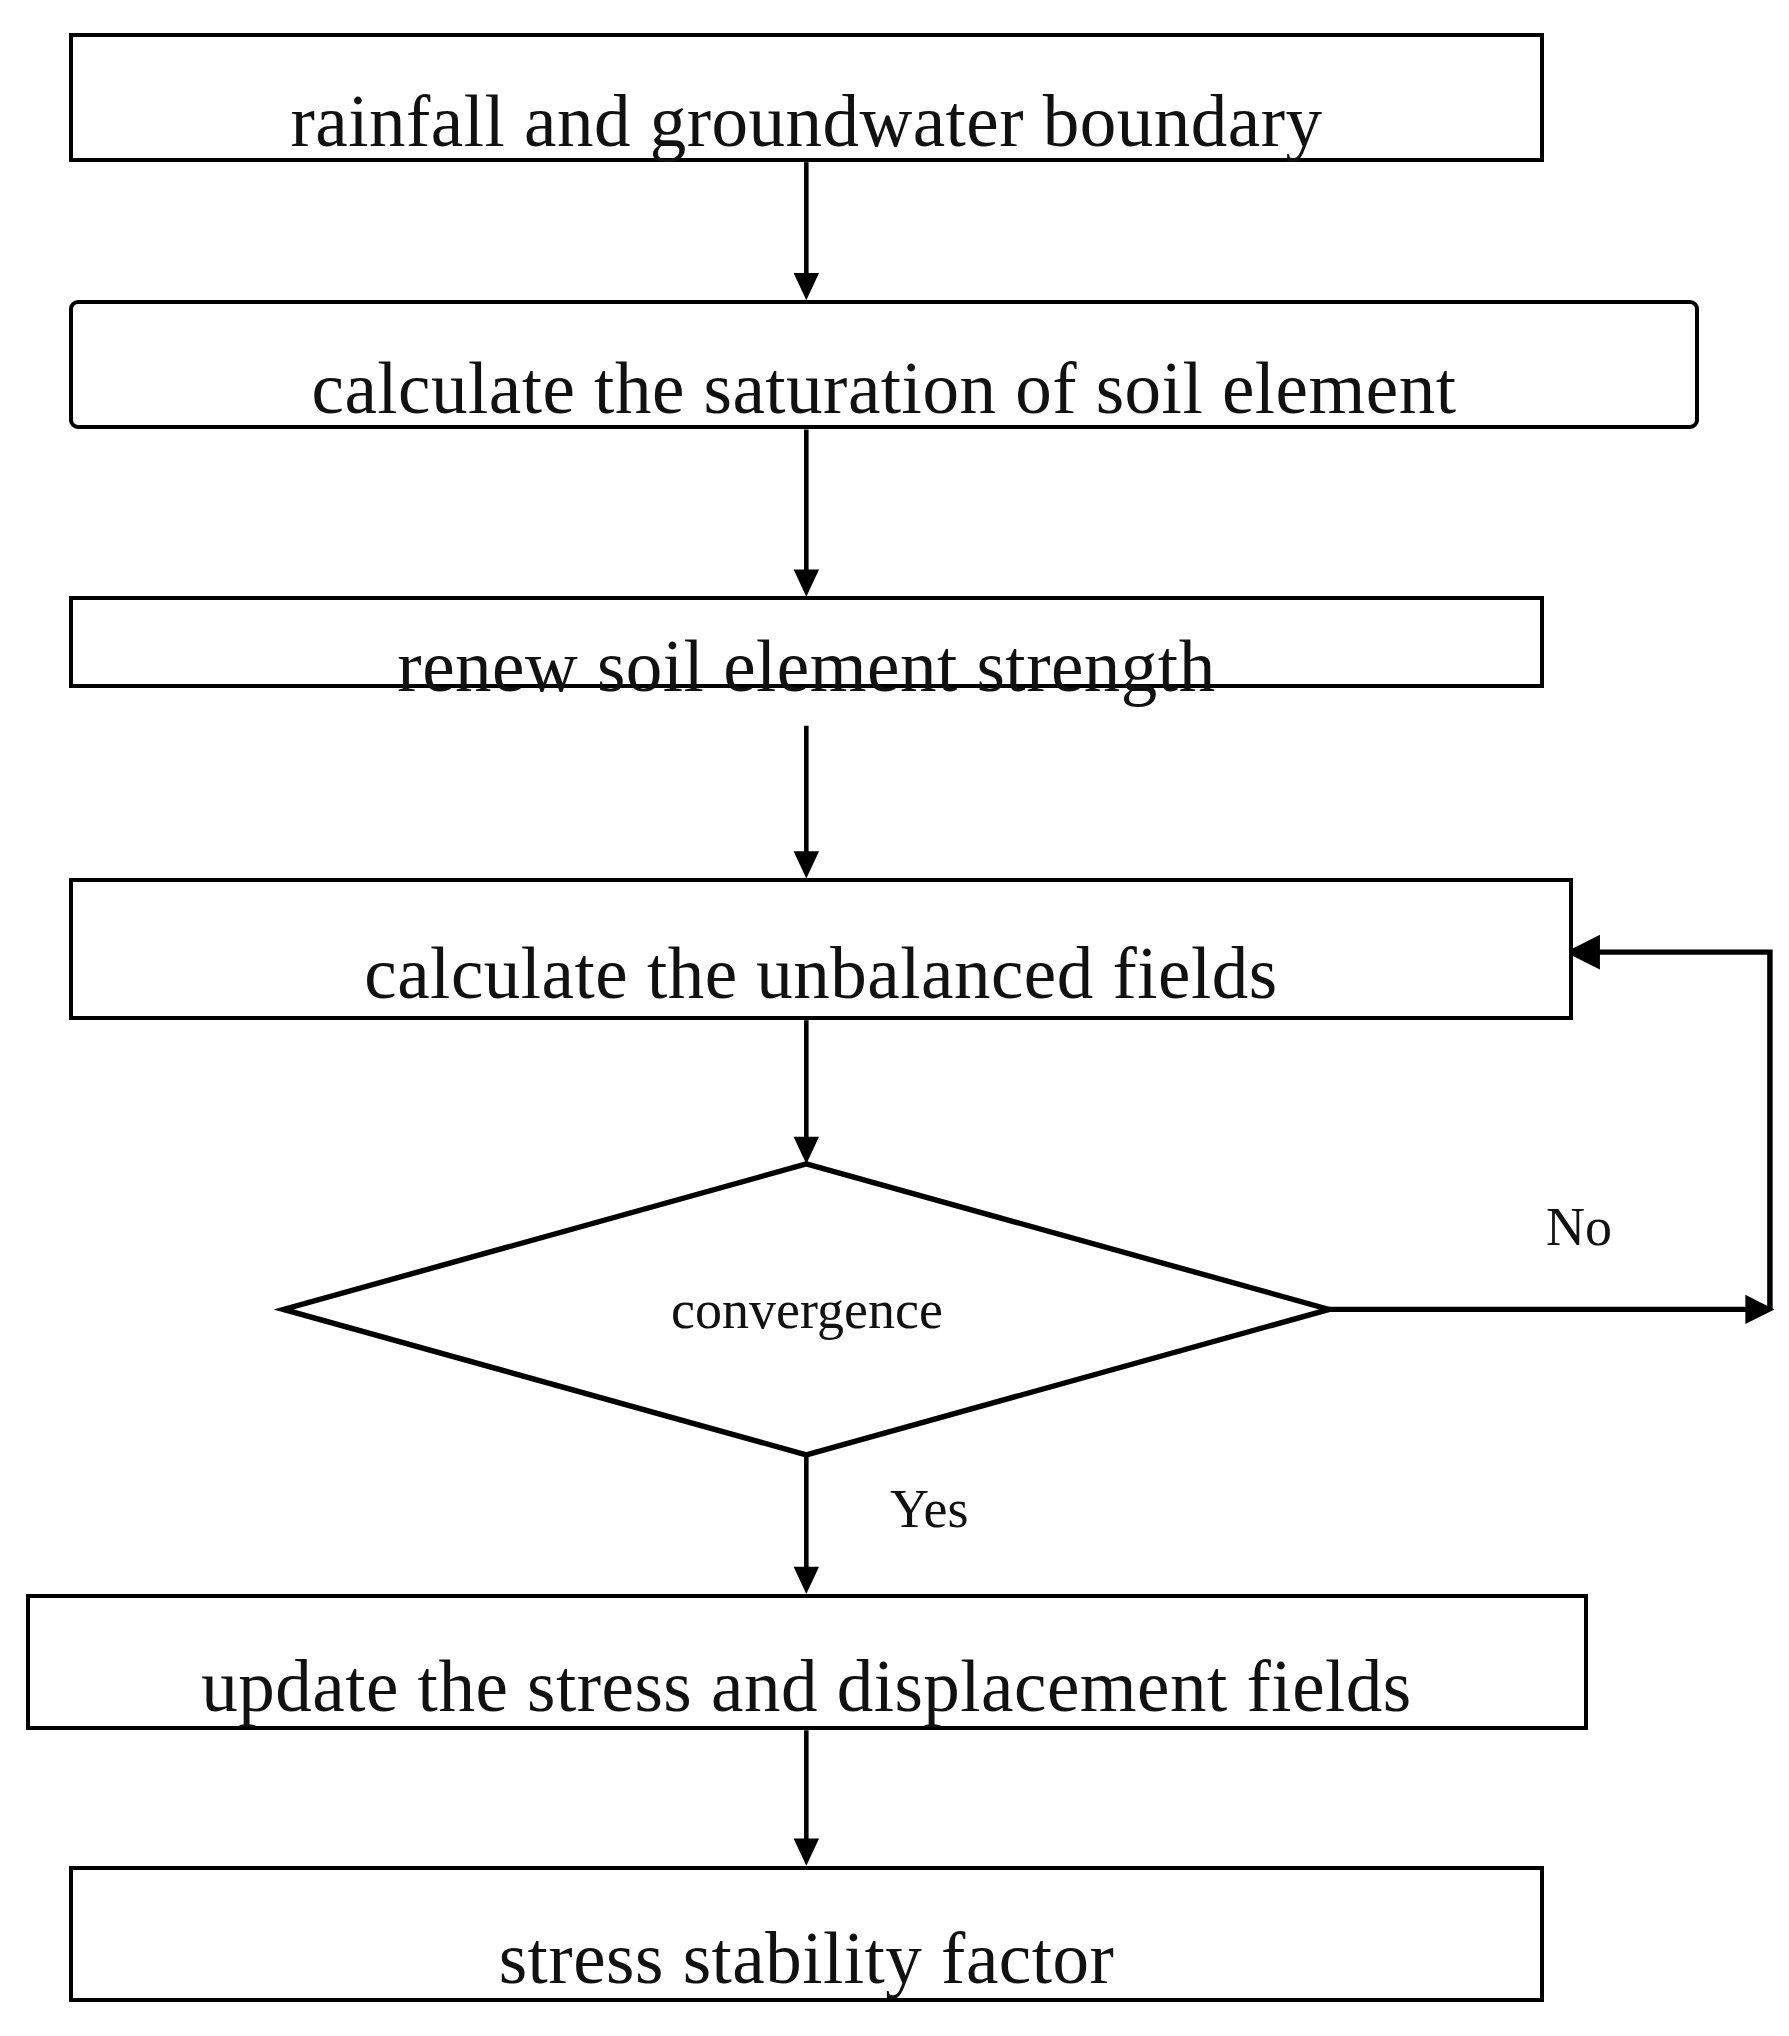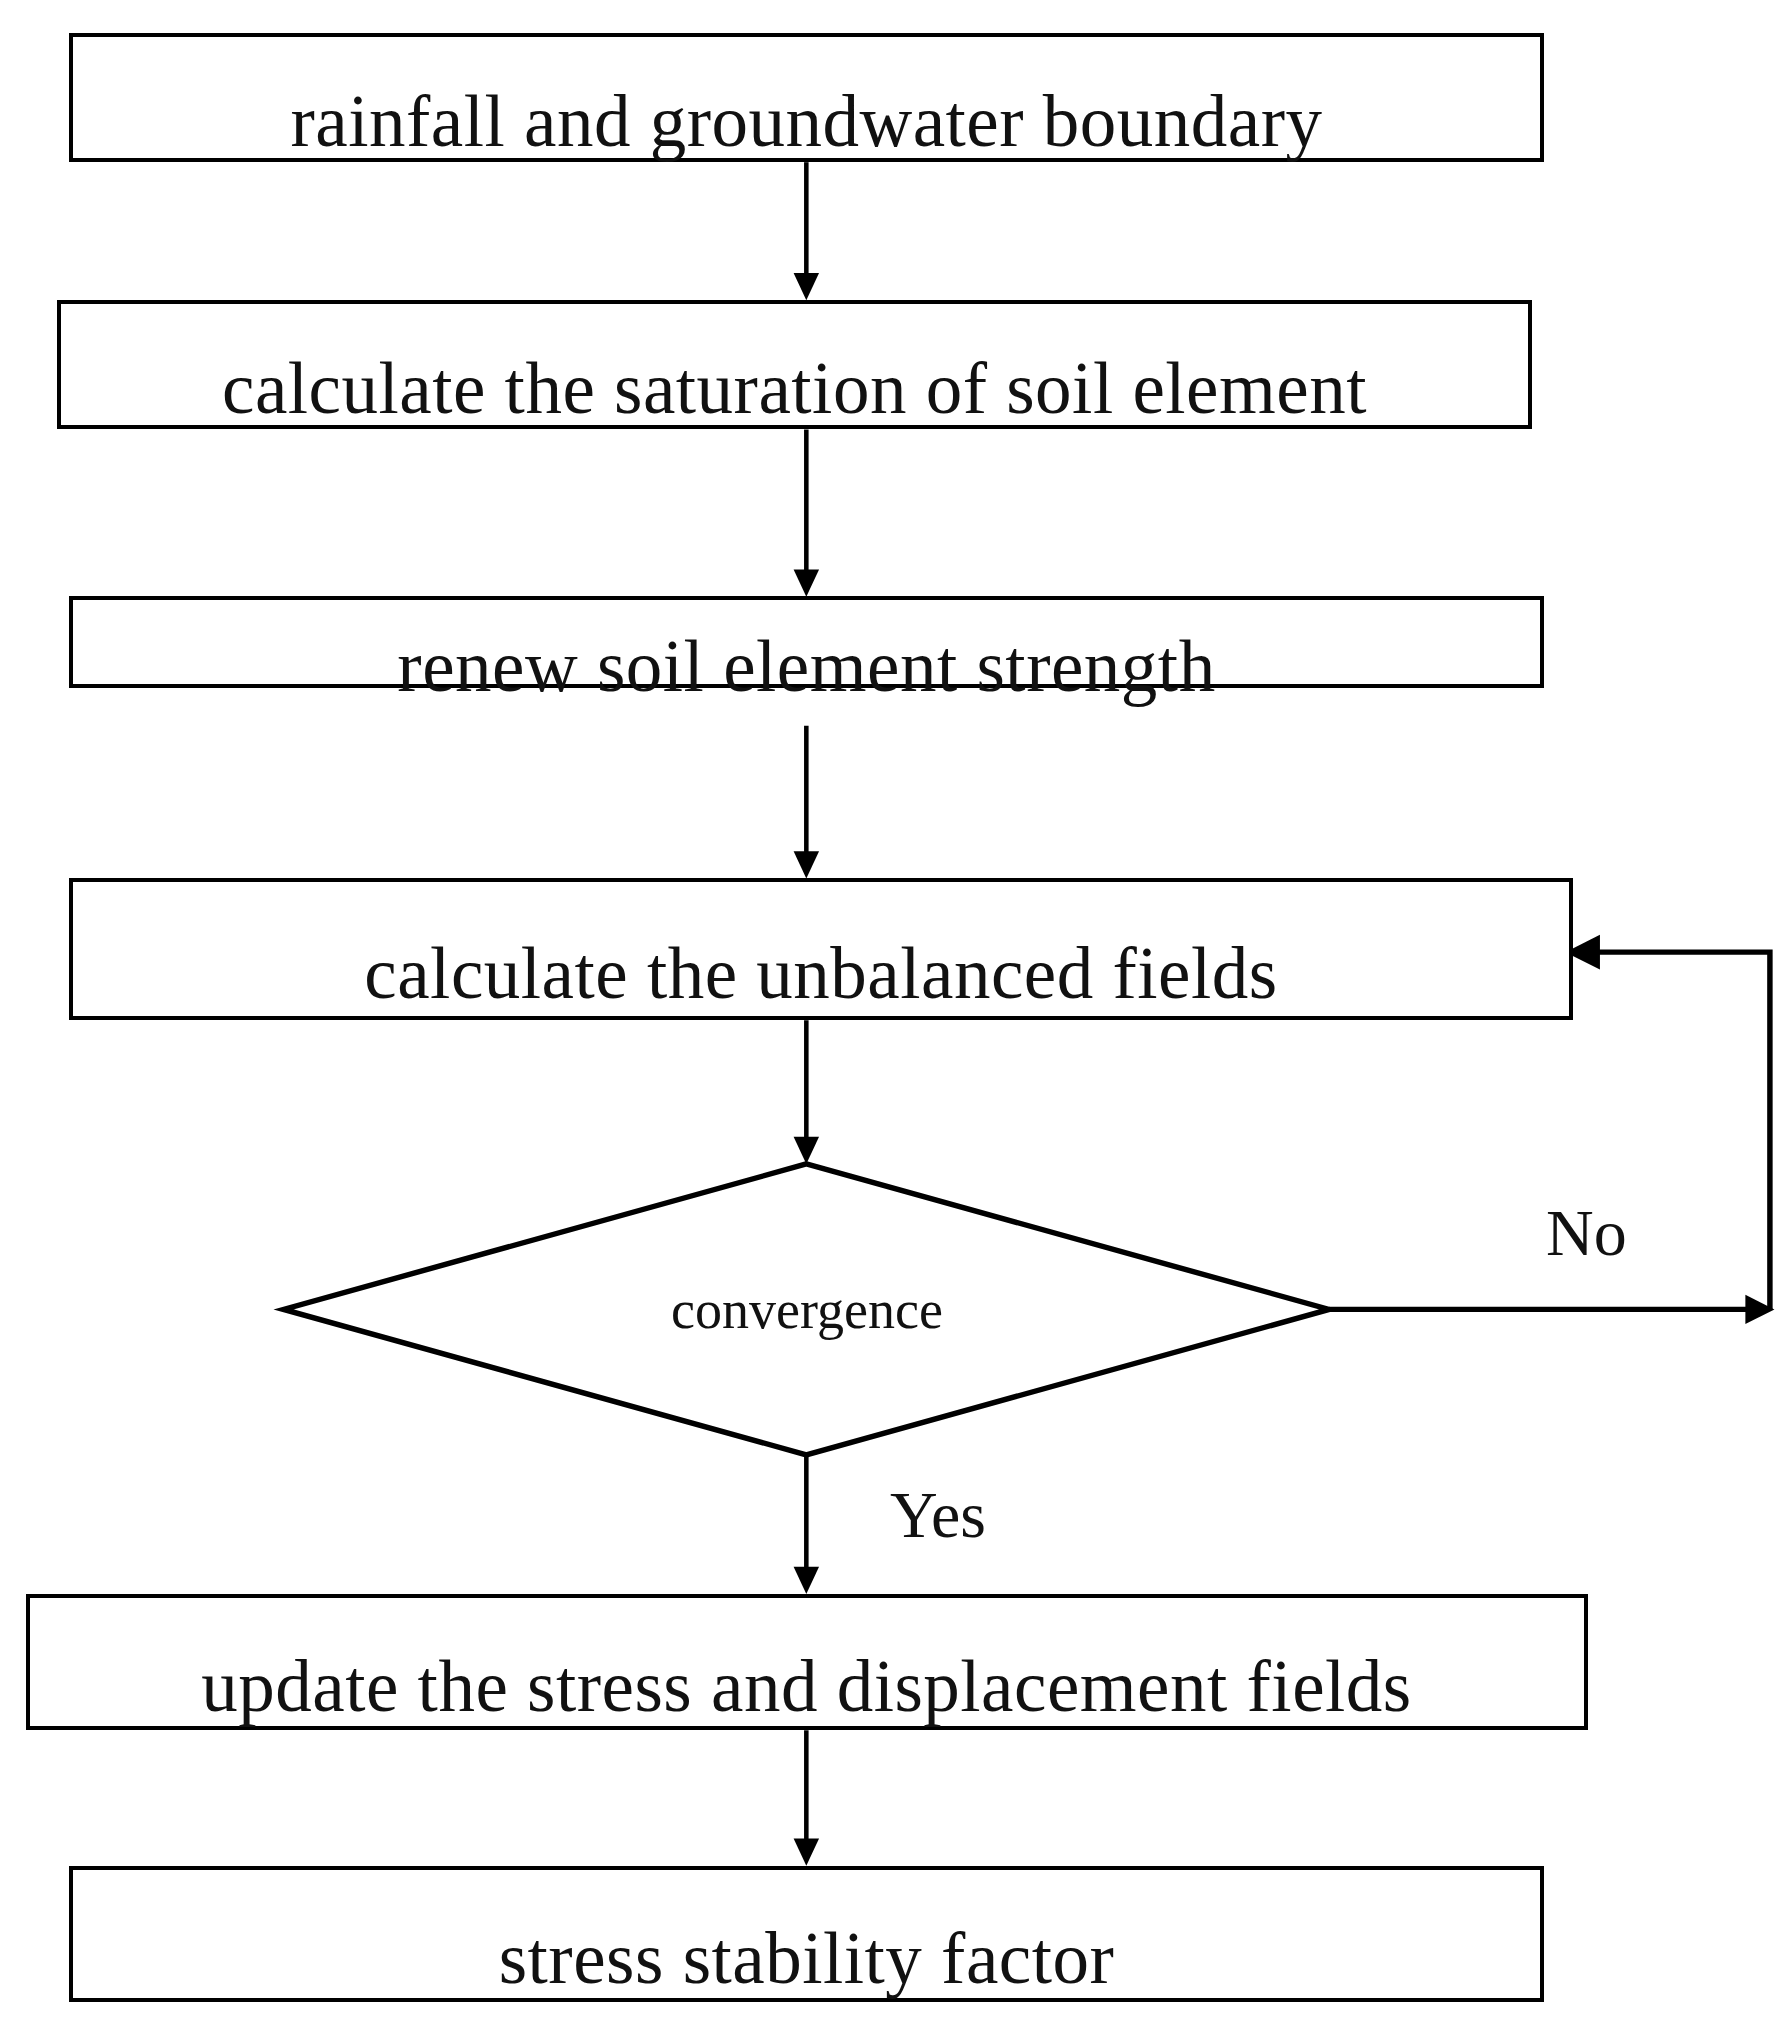--- a/index.html
+++ b/index.html
@@ -52,21 +52,21 @@
     position: relative;
     font-family: "Liberation Serif", "DejaVu Serif", serif;
     font-size: 54px;
     line-height: 1;
     white-space: nowrap;
     color: #111111;
   }
   .edge-label {
     position: absolute;
     font-family: "Liberation Serif", "DejaVu Serif", serif;
-    font-size: 66px;
+    font-size: 54px;
     line-height: 1;
     white-space: nowrap;
     color: #111111;
   }
 </style>
 </head>
 <body>
 
 <div id="canvas">
 
@@ -122,21 +122,21 @@
     <g>
       <path d="M 887 1903 L 887 2040" stroke="#000000" stroke-width="5" fill="none"></path>
       <path d="M 873 2022 L 901 2022 L 887 2052 z" fill="#000000"></path>
     </g>
   </svg>
 
   <div class="node-box" style="left:69px; top:33px; width:1475px; height:129px;">
     <span class="node-text">rainfall and groundwater boundary</span>
   </div>
 
-  <div class="node-box" style="left:57px; top:300px; width:1475px; height:129px;">
+  <div class="node-box" style="left:69px; top:300px; width:1630px; height:129px;border-radius:9px;">
     <span class="node-text">calculate the saturation of soil element</span>
   </div>
 
   <div class="node-box" style="left:69px; top:596px; width:1475px; height:92px;">
     <span class="node-text">renew soil element strength</span>
   </div>
 
   <div class="node-box" style="left:69px; top:878px; width:1504px; height:142px;">
     <span class="node-text">calculate the unbalanced fields</span>
   </div>

